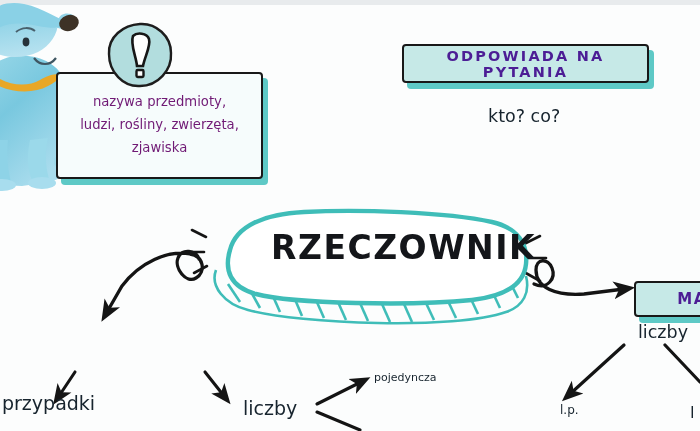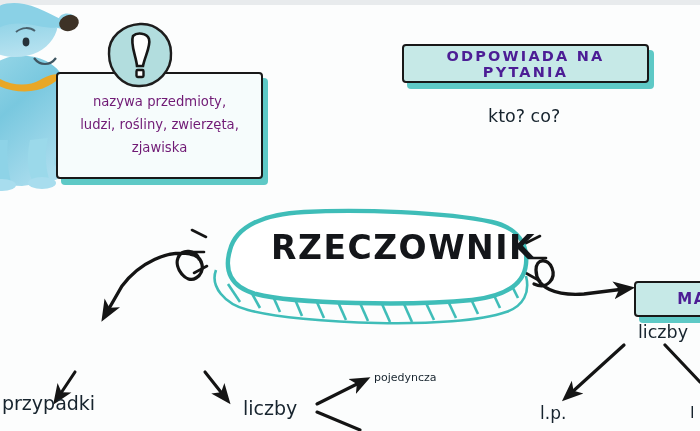--- a/index.html
+++ b/index.html
@@ -139,21 +139,21 @@
     position: absolute;
     font-family: "DejaVu Sans", sans-serif;
     color: #17242e;
     white-space: nowrap;
   }
   #t-kto      { left: 488px; top: 106px; font-size: 17.5px; }
   #t-przypadki{ left: 2px;   top: 392px; font-size: 19px; }
   #t-liczby   { left: 243px; top: 397px; font-size: 19px; }
   #t-pojedyncza{left: 374px; top: 371px; font-size: 11px; }
   #t-rodzaj   { left: 638px; top: 322px; font-size: 17.5px; }
-  #t-lp       { left: 540px; top: 403px; font-size: 17px; }
+  #t-lp       { left: 560px; top: 403px; font-size: 12px; }
   #t-lmn      { left: 690px; top: 403px; font-size: 16.5px; }
 
   svg.overlay {
     position: absolute;
     left: 0; top: 0;
     width: 700px; height: 431px;
     overflow: visible;
     pointer-events: none;
   }
   svg.overlay.beneath { z-index: 0; }

